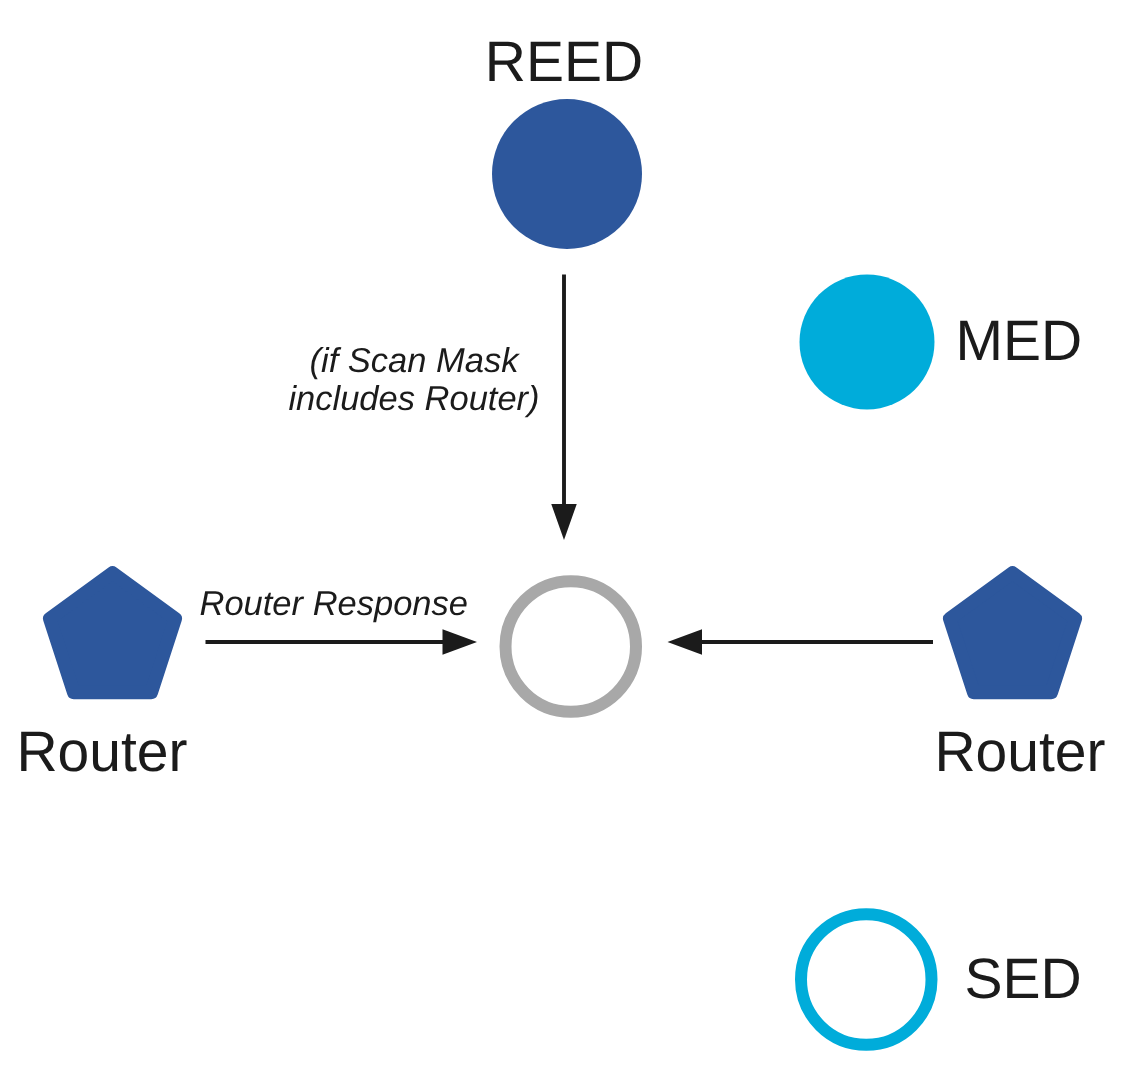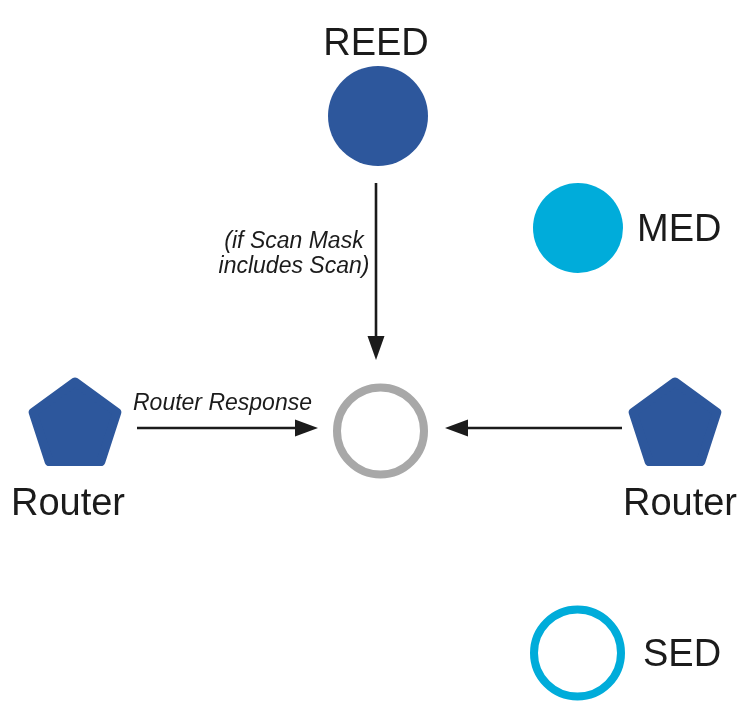--- a/index.html
+++ b/index.html
@@ -87,20 +87,20 @@
   <div class="node-label" style="left:637px; top:207px; line-height:42px;">MED</div>
 
   <div class="node-label centered" style="left:266px; top:20px;">REED</div>
 
   <div class="node-label centered" style="left:-42px; top:480px;">Router</div>
 
   <div class="node-label centered" style="left:570px; top:480px;">Router</div>
 
   <div class="node-label" style="left:643px; top:632px; line-height:42px;">SED</div>
 
-  <div class="annotation two-line" style="left:184px; top:228px;">
+  <div class="annotation two-line" style="left:166px; top:228px;">
     <span>(if Scan Mask</span><br>
-    <span>includes Scan)</span>
+    <span>includes Router)</span>
   </div>
 
   <div class="annotation" style="left:133px; top:389px;">Router Response</div>
 
 </div>
 
 </body></html>

